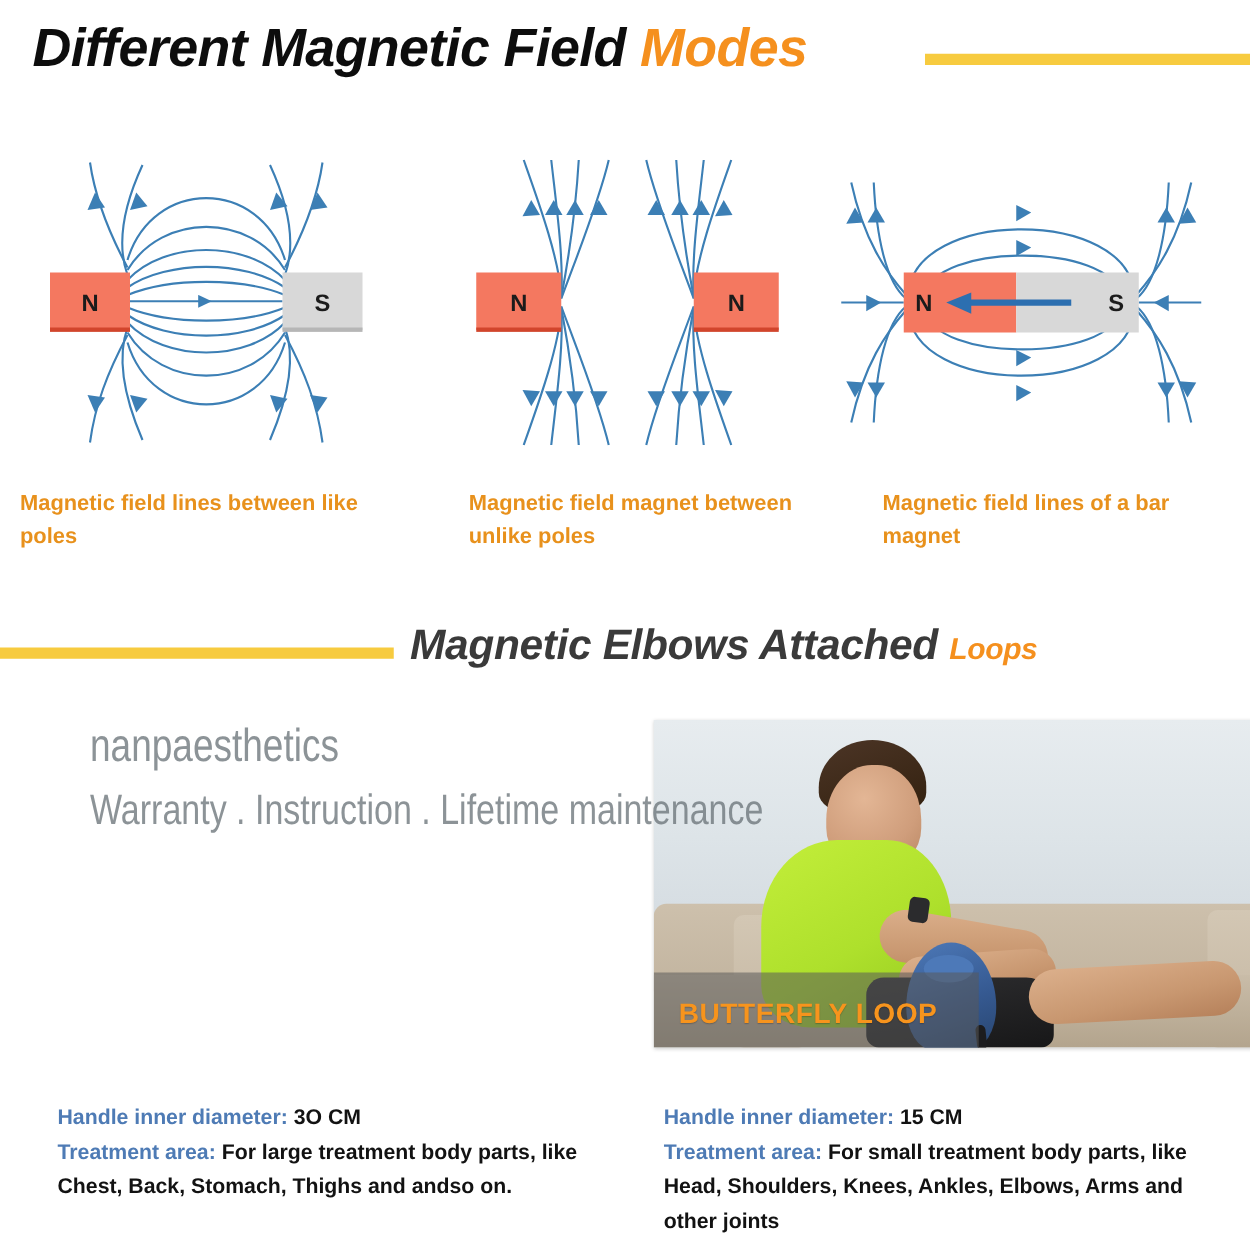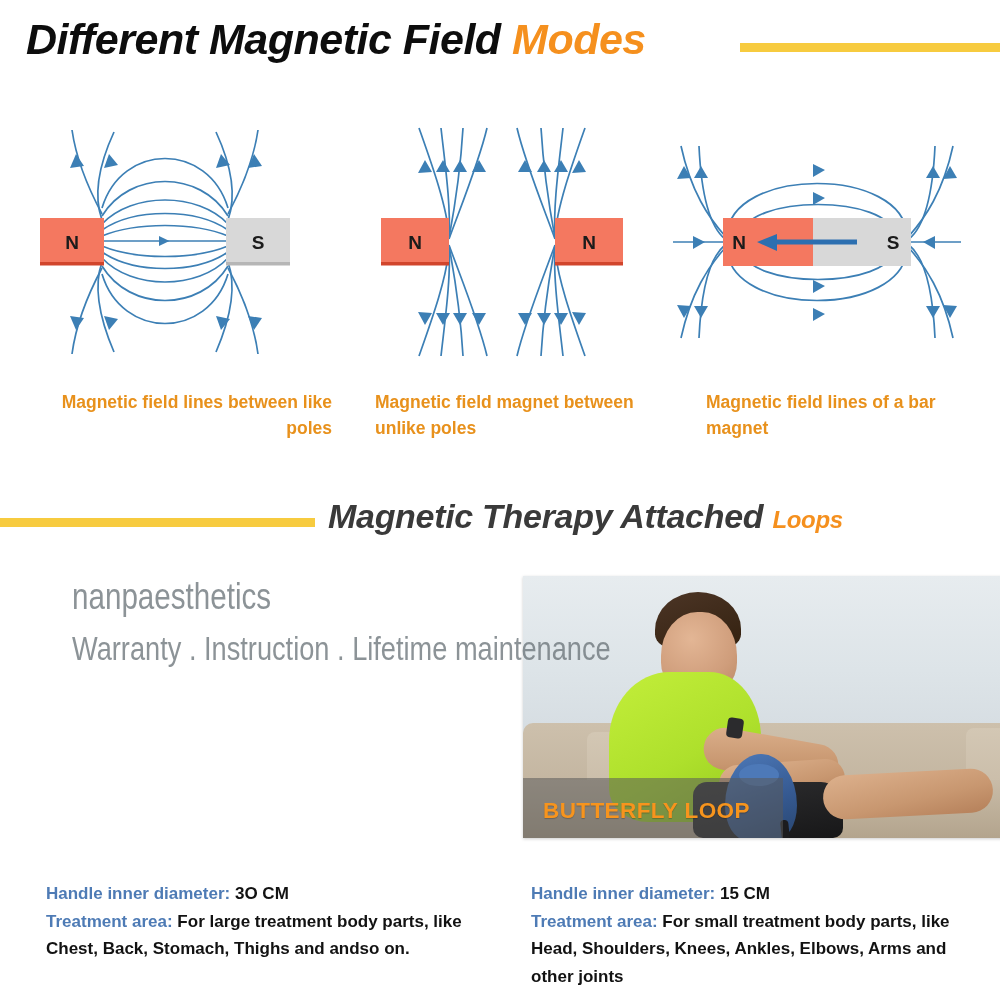--- a/index.html
+++ b/index.html
@@ -65,21 +65,21 @@
     width: 1000px; height: 70px;
   }
   .caption {
     position: absolute;
     top: 0;
     color: #E8911C;
     font-size: 17.5px;
     font-weight: bold;
     line-height: 1.48;
   }
-  #caption-0 { left: 32px;  width: 300px; text-align: right; }
+  #caption-0 { left: 16px;  width: 300px; }
   #caption-1 { left: 375px; width: 300px; }
   #caption-2 { left: 706px; width: 280px; }
 
   
   #section2-header {
     position: absolute;
     left: 0; top: 492px;
     width: 1000px; height: 60px;
   }
   .hdr-rule-left {
@@ -434,21 +434,21 @@
 
 <div id="captions-row">
   <div class="caption" id="caption-0">Magnetic field lines between like poles</div>
   <div class="caption" id="caption-1">Magnetic field magnet between unlike poles</div>
   <div class="caption" id="caption-2">Magnetic field lines of a bar magnet</div>
 </div>
 
 <div id="section2-header">
   <div class="hdr-rule-left"></div>
   <div class="hdr2-title">
-    <span class="t-dark">Magnetic Therapy Attached </span><span class="t-orange">Loops</span>
+    <span class="t-dark">Magnetic Elbows Attached </span><span class="t-orange">Loops</span>
   </div>
 </div>
 
 <div id="photos-row">
 
 
   <div class="photo-card" id="photo-card-1">
     <div class="scene">
       <div class="wall wall-2"></div>
       <div class="couch-back" style="top:56%;"></div>

